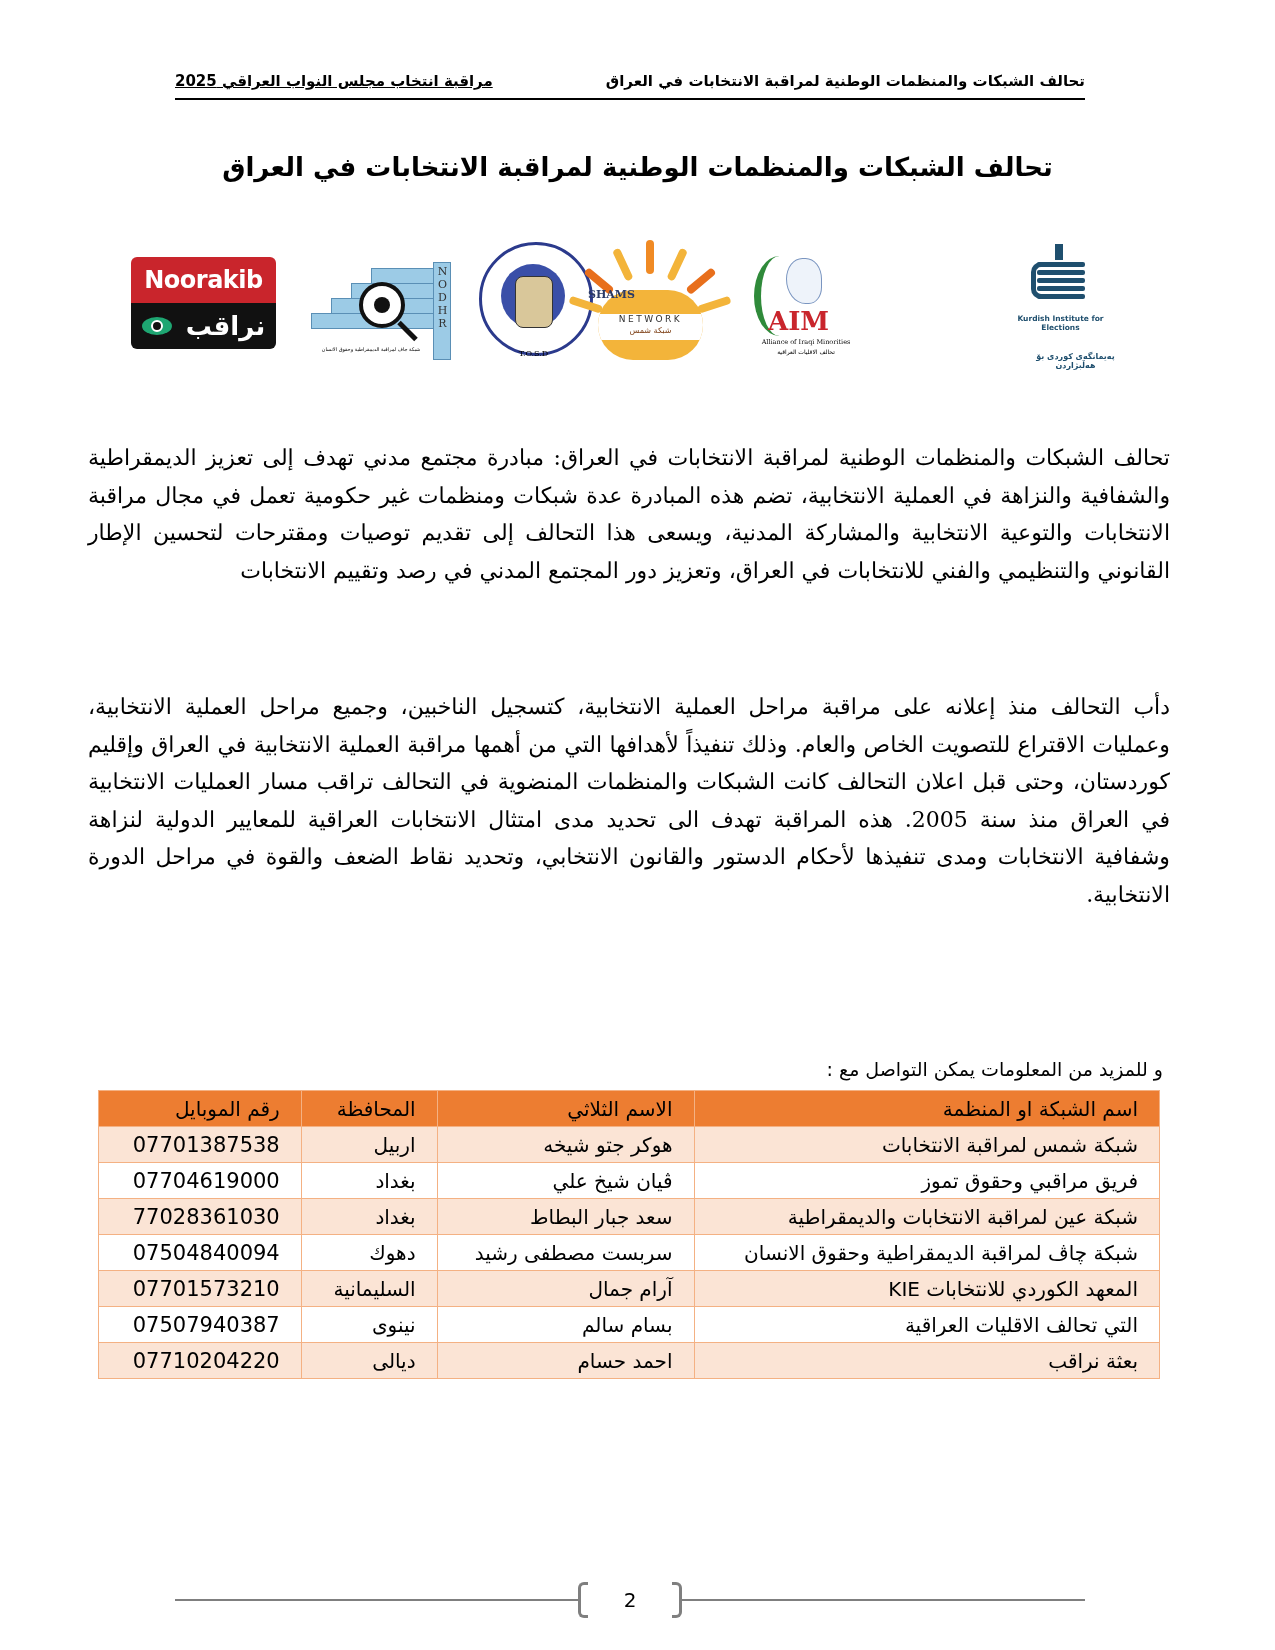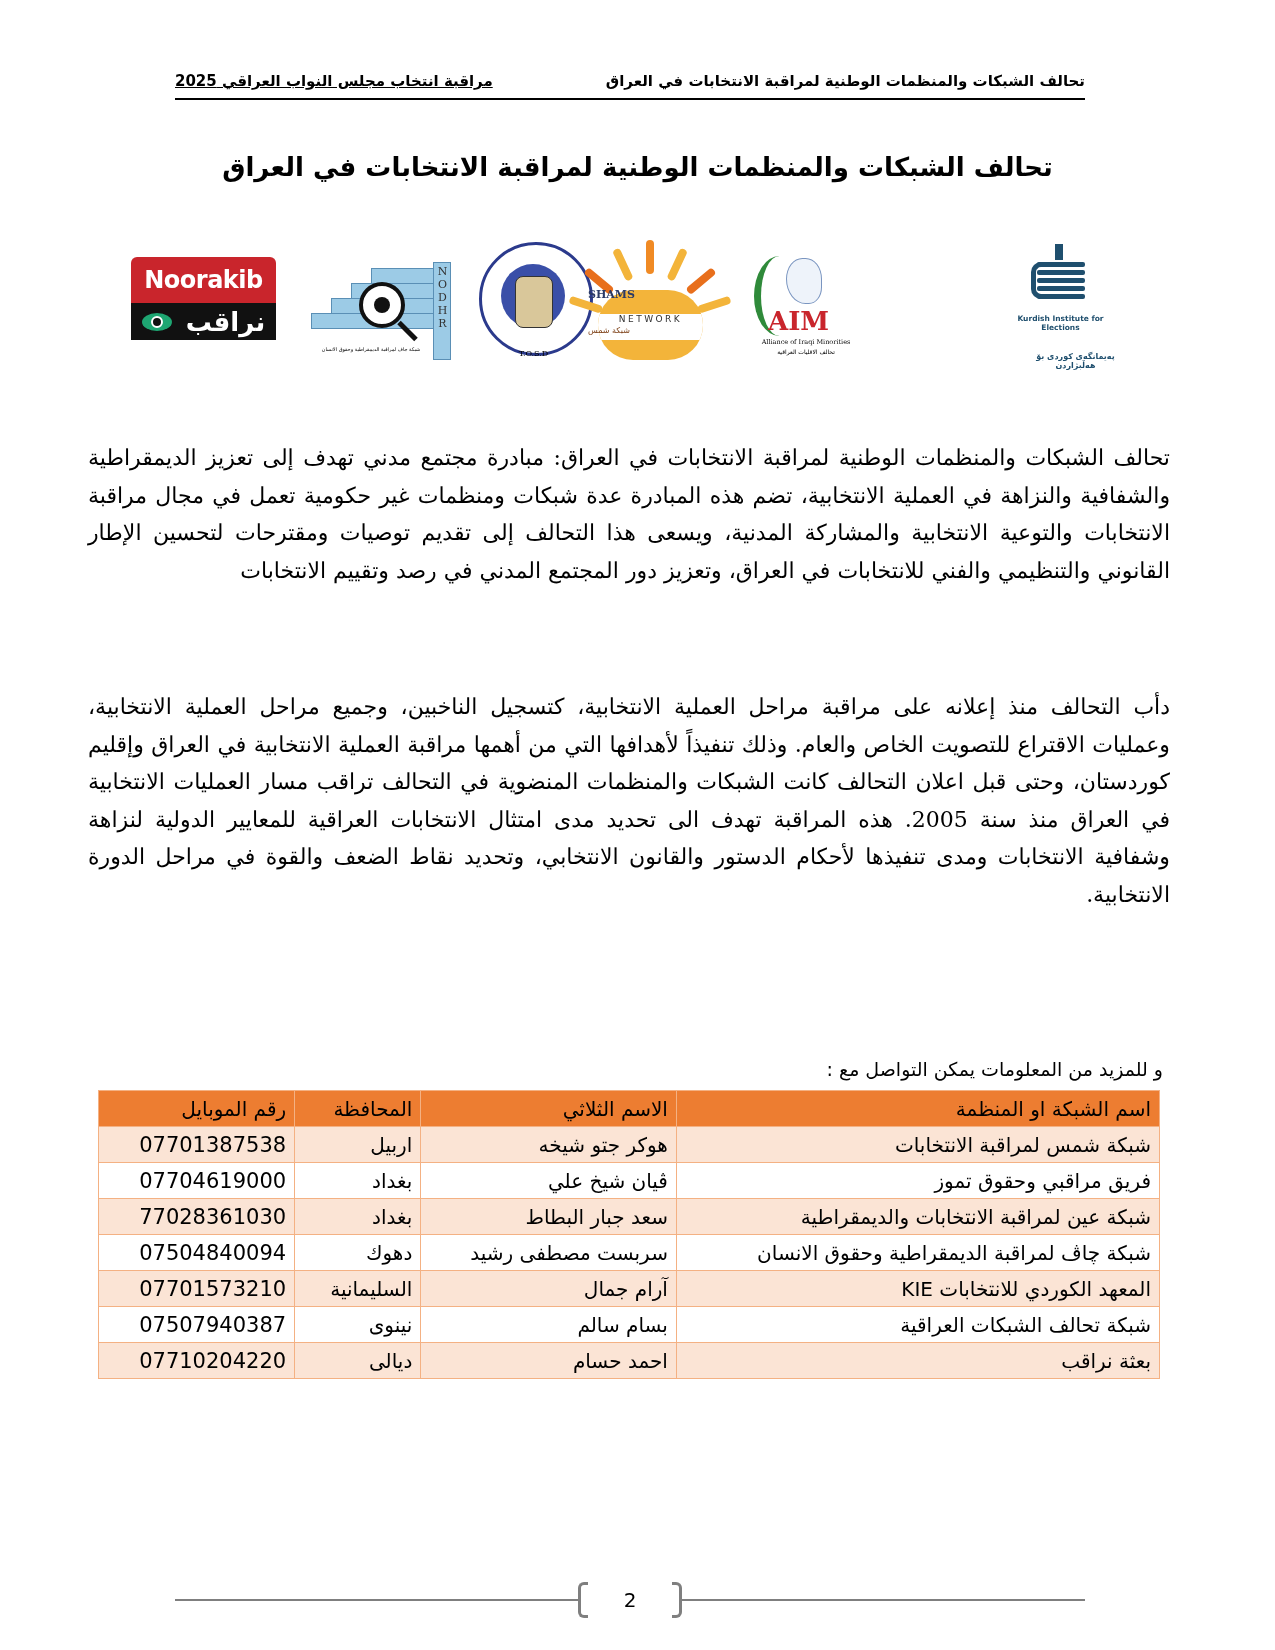--- a/index.html
+++ b/index.html
@@ -16,21 +16,21 @@
   .doc-title { position: absolute; left: 0; width: 1275px; top: 152px; text-align: center;
                direction: rtl; font-size: 26px; font-weight: bold; }
 
   
   .logos { position: absolute; left: 128px; top: 232px; width: 990px; height: 135px; }
   .logo { position: absolute; }
 
   .logo-noorakib { left: 3px; top: 25px; width: 145px; height: 92px; border-radius: 6px; overflow: hidden; }
   .nr-top { height: 46px; background: #c9252c; color: #fff; font-size: 24px; font-weight: bold;
             text-align: center; line-height: 46px; letter-spacing: -0.5px; }
-  .nr-bot { height: 37px; background: #111; color: #fff; font-size: 26px; font-weight: bold;
+  .nr-bot { height: 46px; background: #111; color: #fff; font-size: 26px; font-weight: bold;
             display: flex; align-items: center; justify-content: center; gap: 14px; direction: rtl; }
   .nr-eye { width: 30px; height: 18px; border-radius: 50%; background: #1ea672; position: relative; }
   .nr-eye::after { content: ""; position: absolute; left: 9px; top: 3px; width: 12px; height: 12px;
                    border-radius: 50%; background: #111; border: 2px solid #fff; box-sizing: border-box; }
 
   .logo-nodhr { left: 183px; top: 30px; width: 140px; height: 100px; }
   .nodhr-bar { position: absolute; right: 0; top: 0; width: 18px; height: 98px; background: #9ccbe6;
                border: 1px solid #5a8fb5; font-family: "DejaVu Serif", serif; font-size: 11px;
                text-align: center; line-height: 16px; color: #333; padding-top: 2px; box-sizing: border-box; }
   .nodhr-step { position: absolute; height: 14px; background: #9ccbe6; border: 1px solid #5a8fb5; }
@@ -54,21 +54,21 @@
 
   .logo-shams { left: 460px; top: 0; width: 125px; height: 128px; }
   .ray { position: absolute; width: 8px; height: 34px; border-radius: 4px; transform-origin: bottom center; }
   .shams-sun { position: absolute; left: 10px; top: 58px; width: 105px; height: 70px;
                background: #f3b43a; border-radius: 52px 52px 52px 52px; overflow: hidden; }
   .shams-band { position: absolute; left: 0; top: 24px; width: 105px; height: 26px; background: #fff; }
   .shams-title { position: absolute; left: 0; width: 125px; top: 56px; text-align: left; font-family: "DejaVu Serif", serif;
                  font-size: 11px; font-weight: bold; color: #2a3a66; }
   .shams-net { position: absolute; left: 0; width: 125px; top: 82px; text-align: center; font-size: 9px;
                letter-spacing: 2.5px; color: #333; }
-  .shams-ar { position: absolute; left: 0; width: 125px; top: 94px; font-size: 8px; color: #7a3b10; }
+  .shams-ar { position: absolute; left: 0; width: 125px; top: 94px; text-align: center; font-size: 8px; color: #7a3b10; }
 
   .logo-aim { left: 618px; top: 18px; width: 120px; height: 110px; }
   .aim-wreath { position: absolute; left: 8px; top: 6px; width: 44px; height: 80px; border-left: 7px solid #2f8a3a;
                 border-radius: 50% 0 0 50%; }
   .aim-dove { position: absolute; left: 40px; top: 8px; width: 34px; height: 44px; background: #eef3fa;
               border: 1px solid #7a95c0; border-radius: 50% 50% 40% 60%; }
   .aim-text { position: absolute; left: 22px; top: 56px; font-family: "DejaVu Serif", serif; font-size: 26px;
               font-weight: bold; color: #c9252c; }
   .aim-sub { position: absolute; left: 0; width: 120px; top: 88px; text-align: center; font-family: "DejaVu Serif", serif;
              font-size: 6.5px; }
@@ -98,21 +98,21 @@
   
   .para { position: absolute; left: 88px; width: 1082px; direction: rtl; text-align: justify;
           text-align-last: right; font-family: "DejaVu Serif", serif; font-size: 22px; line-height: 37.5px; }
   .para-1 { top: 417px; }
   .para-2 { top: 666px; }
 
   .contact-intro { position: absolute; right: 112px; top: 1058px; direction: rtl; font-size: 19px; }
 
   table.contacts { position: absolute; left: 98px; top: 1090px; width: 1062px; border-collapse: collapse;
                    direction: rtl; font-size: 20px; }
-  table.contacts th, table.contacts td { border: 1.5px solid #f4b183; padding: 0 8px; height: 35px;
+  table.contacts th, table.contacts td { border: 1.5px solid #f4b183; padding: 0 21px; height: 35px;
                    text-align: right; font-weight: normal; white-space: nowrap; }
   table.contacts th { background: #ed7d31; color: #000; }
   table.contacts tr.odd td { background: #fbe4d5; }
   table.contacts tr.even td { background: #ffffff; }
   .col-org { width: 495px; }
   .col-name { width: 255px; }
   .col-gov { width: 120px; }
   .col-phone { width: 192px; }
   td.phone { font-family: "DejaVu Sans", sans-serif; font-size: 21px; }
 
@@ -247,21 +247,21 @@
         <td>دهوك</td>
         <td class="phone">07504840094</td>
       </tr>
       <tr class="odd">
         <td>المعهد الكوردي للانتخابات KIE</td>
         <td>آرام جمال</td>
         <td>السليمانية</td>
         <td class="phone">07701573210</td>
       </tr>
       <tr class="even">
-        <td>شبكة تحالف الشبكات العراقية</td>
+        <td>التي تحالف الاقليات العراقية</td>
         <td>بسام سالم</td>
         <td>نينوى</td>
         <td class="phone">07507940387</td>
       </tr>
       <tr class="odd">
         <td>بعثة نراقب</td>
         <td>احمد حسام</td>
         <td>ديالى</td>
         <td class="phone">07710204220</td>
       </tr>

